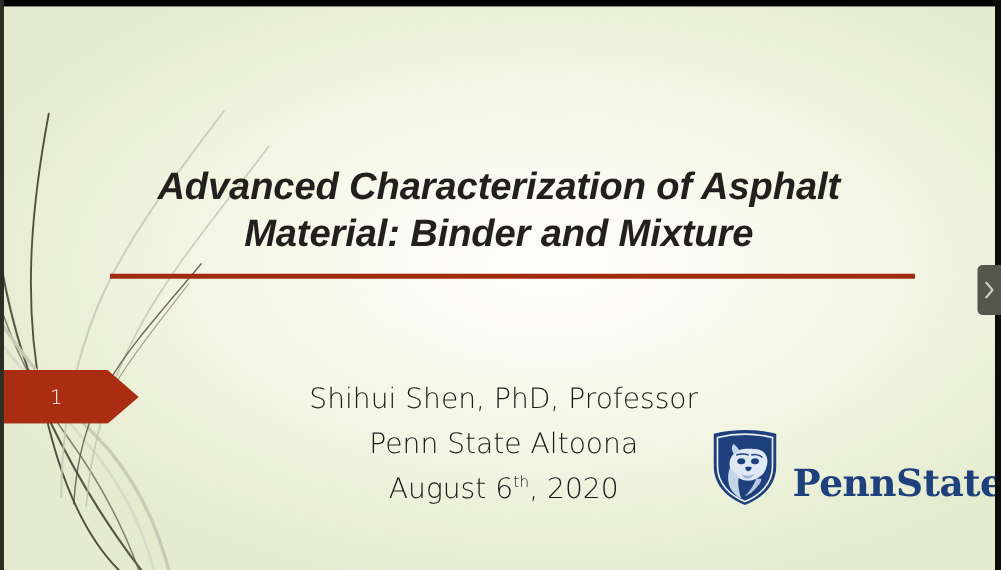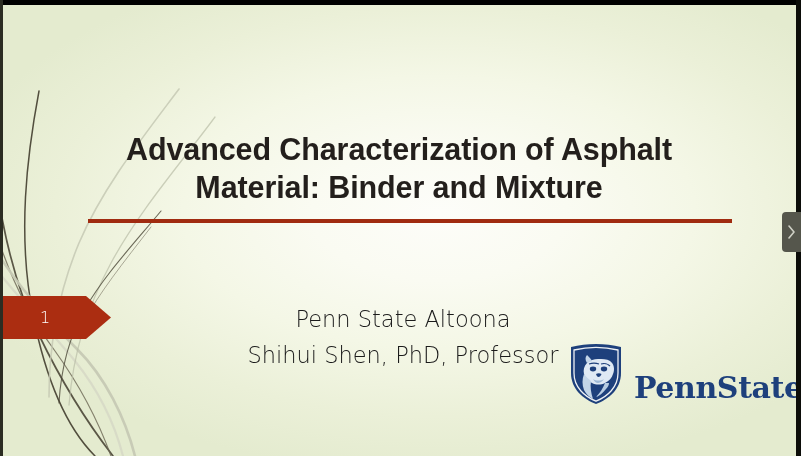--- a/index.html
+++ b/index.html
@@ -74,20 +74,21 @@
   }
 
   
   #title-block {
     position: absolute;
     left: 60px;
     top: 125px;
     width: 672px;
     text-align: center;
     z-index: 10;
+    font-style: italic;
   }
   #title-text {
     margin: 0;
     font-family: "Liberation Sans", sans-serif;
     font-weight: bold;
     font-size: 30.5px;
     line-height: 38px;
     letter-spacing: -0.1px;
     color: #231f1c;
     white-space: pre-line;
@@ -213,22 +214,23 @@
     </svg>
 
     <div id="title-block">
       <h1 id="title-text">Advanced Characterization of Asphalt
 Material: Binder and Mixture</h1>
     </div>
 
     <div id="title-rule"></div>
 
     <div id="subtitle-block">
+      <p class="subtitle-line">Shihui Shen, PhD, Professor</p>
       <p class="subtitle-line">Penn State Altoona</p>
-      <p class="subtitle-line">Shihui Shen, PhD, Professor</p>
+      <p class="subtitle-line"><span>August 6</span><sup>th</sup><span>, 2020</span></p>
     </div>
 
     <div id="slide-number-badge">
       <div id="slide-number-text">1</div>
     </div>
 
     <div id="pennstate-logo">
       <svg id="ps-shield" width="54" height="62" viewBox="0 0 54 62">
         <path d="M2 4 C 18 0, 36 0, 52 4 L 52 30 C 52 46, 40 56, 27 61 C 14 56, 2 46, 2 30 Z" fill="#1e407c"></path>
         <path d="M5 7 C 19 3.6, 35 3.6, 49 7 L 49 30 C 49 44.4, 38.4 53.6, 27 58.2

